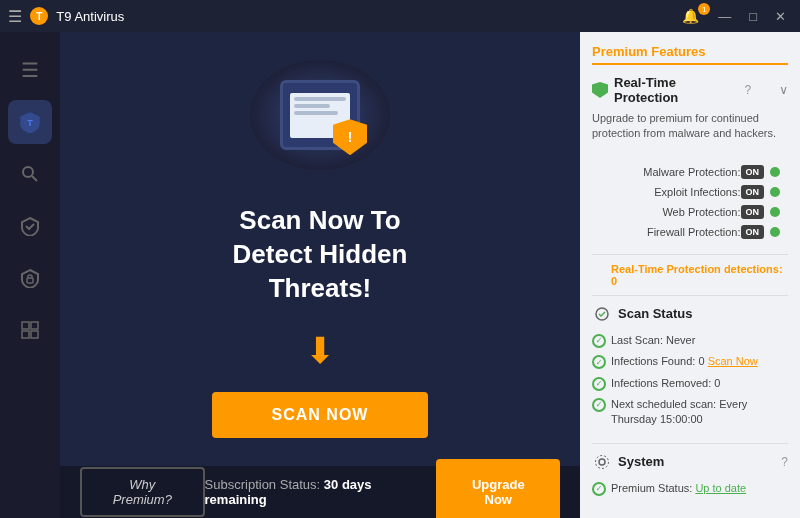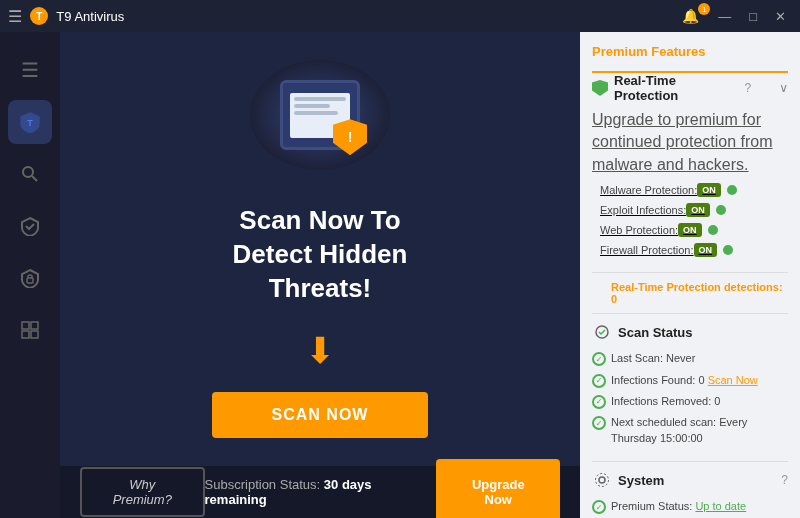--- a/index.html
+++ b/index.html
@@ -89,34 +89,34 @@
     .upgrade-btn {
       background: #f90; color: #fff; border: none; border-radius: 4px;
       padding: 18px 20px; font-size: 13px; font-weight: bold; cursor: pointer;
     }
 
     
     .right-panel {
       width: 220px; background: #f0f2f5; overflow-y: auto; font-size: 12px;
     }
     .right-panel-inner { padding: 12px; }
-    .premium-features-title { color: #f90; font-weight: bold; font-size: 13px; border-bottom: 2px solid #f90; padding-bottom: 12px; }
+    .premium-features-title { color: #f90; font-weight: bold; font-size: 13px; margin-bottom: 10px; border-bottom: 2px solid #f90; padding-bottom: 4px; }
 
     .section { margin-bottom: 12px; }
     .section-header { display: flex; align-items: center; justify-content: space-between; margin-bottom: 6px; gap: 28px; }
     .section-title-row { display: flex; align-items: center; gap: 6px; }
     .section-icon { width: 20px; height: 20px; display: flex; align-items: center; justify-content: center; }
     .shield-icon-green { width: 16px; height: 16px; background: #4caf50; clip-path: polygon(50% 0%, 100% 15%, 100% 65%, 50% 100%, 0% 65%, 0% 15%); }
     .section-title { font-weight: bold; font-size: 13px; color: #222; }
     .help-icon { color: #999; font-size: 12px; cursor: pointer; }
 
-    .section-desc { color: #555; font-size: 16px; margin-bottom: 4px; line-height: 1.4; text-decoration: underline; }
-    .toggle-row { display: flex; align-items: center; justify-content: flex-start; padding: 3px 8px; text-decoration: underline; }
+    .section-desc { color: #555; font-size: 11px; margin-bottom: 20px; line-height: 1.4; }
+    .toggle-row { display: flex; align-items: center; justify-content: flex-end; padding: 3px 8px; }
     .toggle-label { color: #444; font-size: 11px; }
-    .toggle-on { background: #4d7c0f; color: #fff; font-size: 9px; font-weight: bold; padding: 2px 5px; border-radius: 3px; }
+    .toggle-on { background: #404040; color: #fff; font-size: 9px; font-weight: bold; padding: 2px 5px; border-radius: 3px; }
     .toggle-dot { width: 10px; height: 10px; background: #4caf50; border-radius: 50%; margin-left: 4px; }
     .toggle-right { display: flex; align-items: center; gap: 2px; }
 
     .divider { height: 1px; background: #ddd; margin: 8px 0; }
 
     .detection-count { color: #555; font-size: 11px; margin-bottom: 8px; }
     .detection-count span { color: #f90; font-weight: bold; margin-left: 19px; }
 
     .status-item { display: flex; align-items: flex-start; gap: 5px; padding: 3px 0; color: #444; font-size: 11px; line-height: 1.4; }
     .check-circle { width: 14px; height: 14px; border: 2px solid #4caf50; border-radius: 50%; display: flex; align-items: center; justify-content: center; flex-shrink: 0; margin-top: 1px; }

